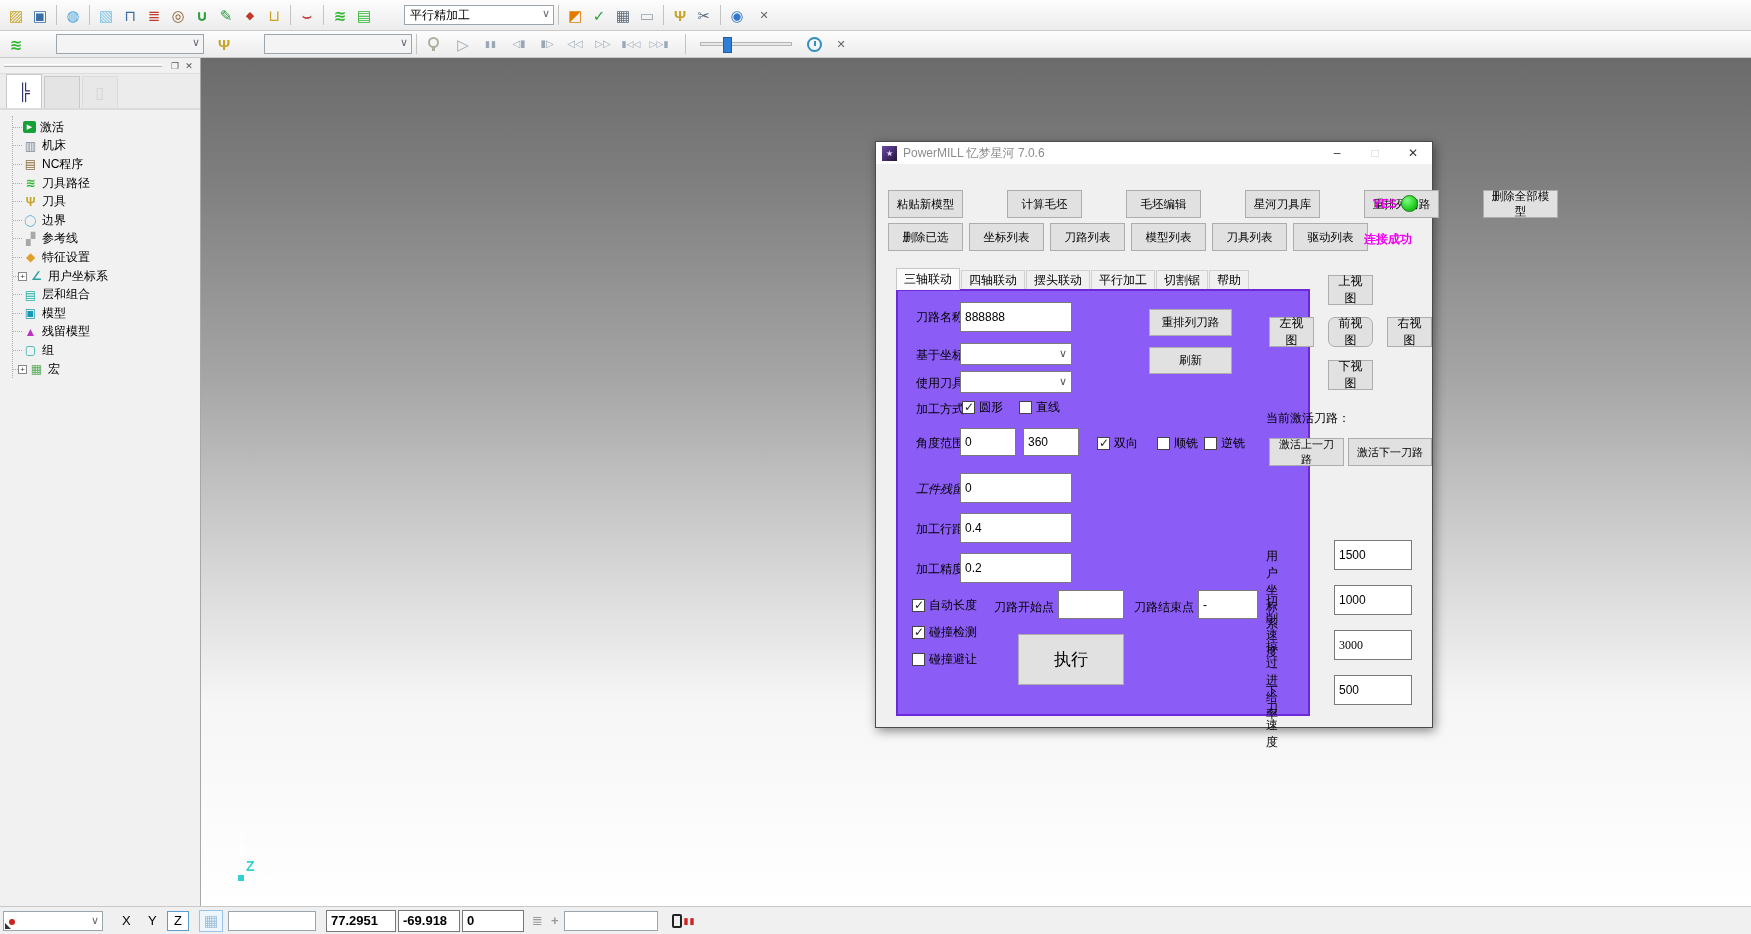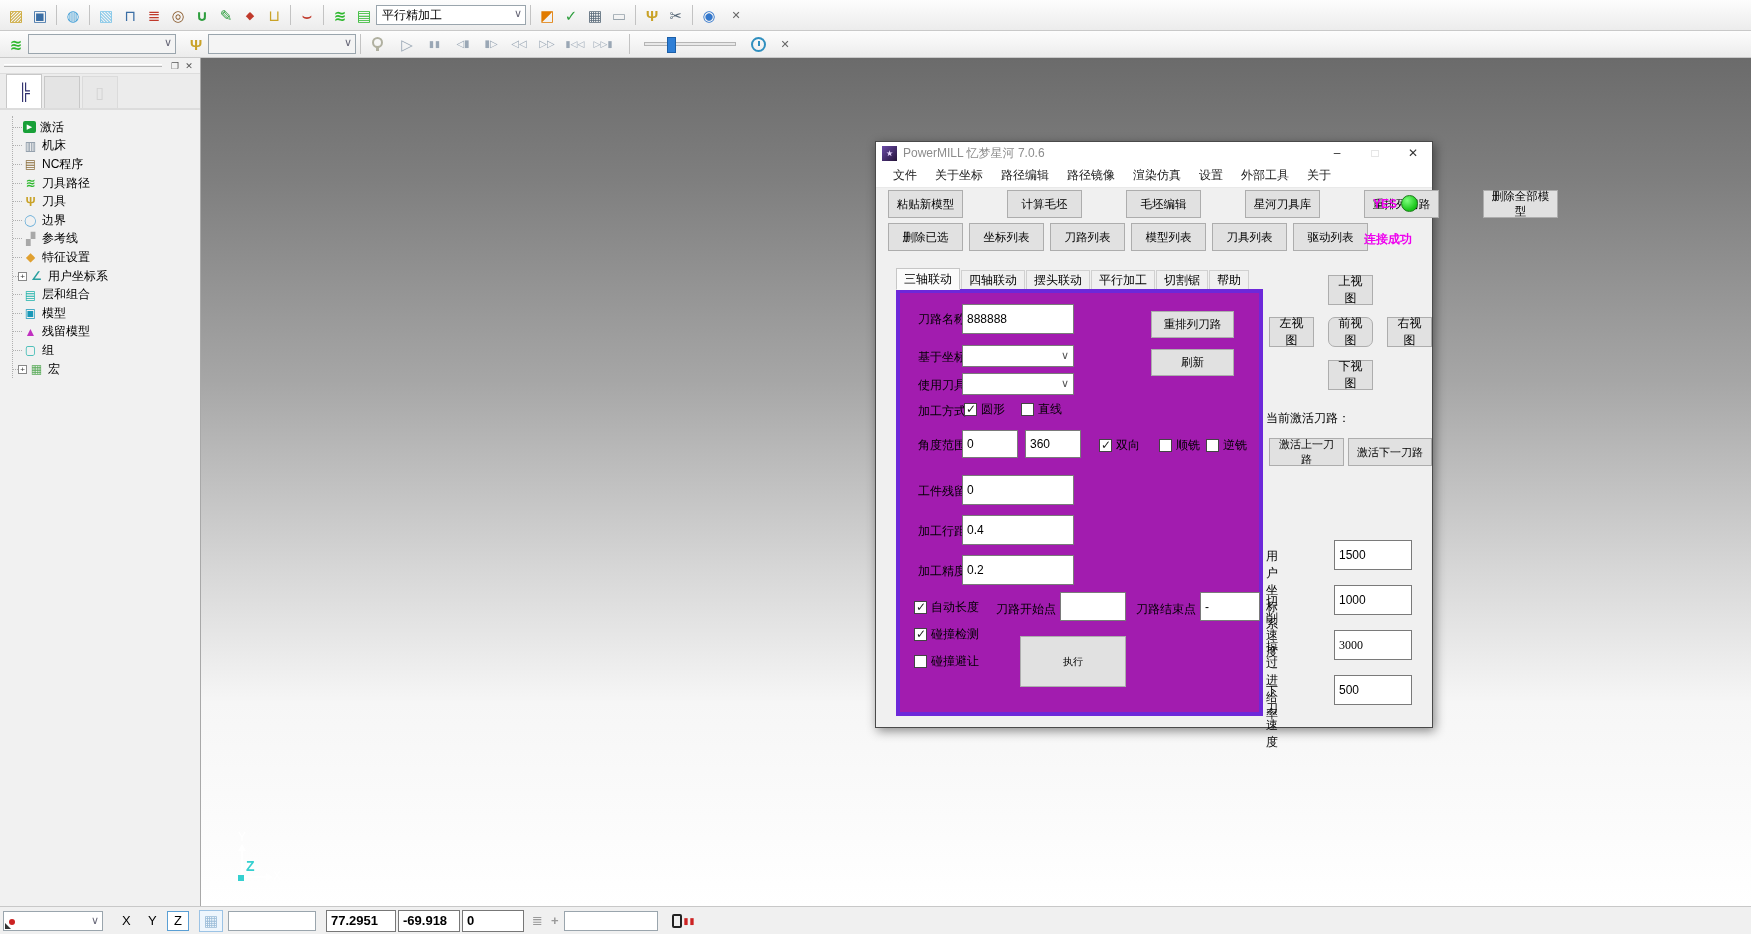--- a/index.html
+++ b/index.html
@@ -9,21 +9,21 @@
 
   
   .toolbar{position:absolute;left:0;width:1751px;background:linear-gradient(#fdfdfd,#ececec);
     border-bottom:1px solid #c9c9c9;display:flex;align-items:center;padding:0 4px;}
   #toolbar-main{top:0;height:31px;}
   #toolbar-sim{top:31px;height:27px;}
   .tb-sep{width:1px;height:20px;background:#c3c3c3;margin:0 4px;display:inline-block;}
   .ic{display:inline-flex;align-items:center;justify-content:center;width:24px;height:22px;
     font-size:15px;line-height:1;cursor:default;}
   .combo{position:relative;background:#fff;border:1px solid #9aa5ad;height:20px;
-    display:inline-flex;align-items:center;padding:0 18px 0 5px;}
+    display:inline-flex;align-items:center;padding:0 18px 0 5px;margin-left:28px;}
   .combo .chev{position:absolute;right:3px;top:1px;color:#667;font-size:11px;}
   .tb-close{margin-left:6px;color:#666;font-size:11px;width:18px;height:18px;
     display:inline-flex;align-items:center;justify-content:center;}
 
   
   [data-name="open-project-icon"]::before{content:"▨";color:#c9a227;}
   [data-name="save-project-icon"]::before{content:"▣";color:#3a6ea5;}
   [data-name="delete-all-icon"]::before{content:"◍";color:#4aa3d8;}
   [data-name="block-icon"]::before{content:"▧";color:#79c3e8;}
   [data-name="rapid-heights-icon"]::before{content:"⊓";color:#3a6ea5;}
@@ -128,31 +128,31 @@
   .btn-row .dbtn{width:75px;height:28px;}
   .magenta{color:#ee00ee;font-weight:bold;}
   .yes-text{position:absolute;left:497px;top:9px;font-size:12px;}
   .conn-text{position:absolute;left:488px;top:43px;font-size:12px;}
   .green-dot{position:absolute;left:525px;top:7px;width:17px;height:17px;border-radius:50%;
     background:radial-gradient(circle at 35% 30%,#7dff7d,#18c418 70%);border:1px solid #1a7a1a;}
   .tab-strip{position:absolute;left:20px;top:80px;display:flex;align-items:flex-end;height:22px;}
   .dtab{height:20px;padding:0 7px;display:flex;align-items:center;border:1px solid #d0d0d0;
     border-bottom:none;background:#f0f0f0;color:#000;margin-right:1px;}
   .dtab.active{background:#fbfbfb;height:22px;border:1px solid #c6c6c6;border-bottom:1px solid #fbfbfb;z-index:2;}
-  .panel{position:absolute;left:20px;top:101px;width:367px;height:427px;background:#a21caf;
-    border:4px solid #6d28d9;}
+  .panel{position:absolute;left:20px;top:101px;width:414px;height:427px;background:#8b5cf6;
+    border:2px solid #6d28d9;}
   .flabel{position:absolute;font-size:12px;color:#000;}
   .ftext{position:absolute;border:1px solid #7a7a7a;background:#fff;font-family:inherit;
     font-size:12px;padding:0 4px;color:#000;}
   .fcombo{position:absolute;border:1px solid #7a7a7a;background:#fff;height:22px;}
   .fcombo .chev{position:absolute;right:4px;top:3px;color:#555;font-size:11px;}
   .cbx{position:absolute;display:inline-flex;align-items:center;gap:4px;font-size:12px;}
   .box{width:13px;height:13px;border:1px solid #444;background:#fff;position:relative;flex:none;}
   .box.checked::after{content:"✓";position:absolute;left:1px;top:-2px;font-size:12px;font-weight:bold;color:#222;}
-  .exec-btn{position:absolute;left:120px;top:343px;width:106px;height:51px;font-size:10px;}
+  .exec-btn{position:absolute;left:120px;top:343px;width:106px;height:51px;font-size:17px;}
   .side-btn{position:absolute;width:83px;height:27px;}
   
   .vbtn{position:absolute;width:45px;height:30px;font-size:12px;}
   .wide-btn{position:absolute;font-size:12px;}
   .slabel{position:absolute;font-size:12px;}
   .sinput{height:30px;width:78px;}
 
   
   #statusbar{position:absolute;left:0;top:906px;width:1751px;height:28px;background:#f0f0f0;
     border-top:1px solid #c8c8c8;display:flex;align-items:center;padding-left:3px;}
@@ -415,38 +415,20 @@
   <div id="dialog" data-name="plugin-dialog">
     <div class="dlg-title" data-name="dialog-titlebar">
       <span class="dlg-app-icon" data-name="app-icon"></span>
       <span class="dlg-title-text" data-name="dialog-title">PowerMILL 忆梦星河  7.0.6</span>
       <span class="dlg-ctrls">
         <span class="dlg-ctrl" data-name="minimize-icon">–</span>
         <span class="dlg-ctrl dim" data-name="maximize-icon">□</span>
         <span class="dlg-ctrl" data-name="close-icon">✕</span>
       </span>
     </div>
-    <div class="dlg-menu" data-name="dialog-menubar">
-
-        <span class="menu-item" data-name="menu-item">文件</span>
-
-        <span class="menu-item" data-name="menu-item">关于坐标</span>
-
-        <span class="menu-item" data-name="menu-item">路径编辑</span>
-
-        <span class="menu-item" data-name="menu-item">路径镜像</span>
-
-        <span class="menu-item" data-name="menu-item">渲染仿真</span>
-
-        <span class="menu-item" data-name="menu-item">设置</span>
-
-        <span class="menu-item" data-name="menu-item">外部工具</span>
-
-        <span class="menu-item" data-name="menu-item">关于</span>
-      </div>
     <div class="dlg-body" data-name="dialog-body">
 
       <div class="btn-row" style="top:2px;gap:44px;" data-name="dialog-buttons-row1">
 
       <button class="dbtn" data-name="dialog-button">粘贴新模型</button>
           <button class="dbtn" data-name="dialog-button">计算毛坯</button>
           <button class="dbtn" data-name="dialog-button">毛坯编辑</button>
           <button class="dbtn" data-name="dialog-button">星河刀具库</button>
           <button class="dbtn" data-name="dialog-button">重排列刀路</button>
           <button class="dbtn" data-name="dialog-button">删除全部模型</button>
@@ -514,21 +496,21 @@
         </label>
         <label class="cbx" style="left:259px;top:144px;" data-name="climb-checkbox">
           <span class="box"></span>
           <span>顺铣</span>
         </label>
         <label class="cbx" style="left:306px;top:144px;" data-name="conventional-checkbox">
           <span class="box"></span>
           <span>逆铣</span>
         </label>
 
-        <span class="flabel" style="left:18px;top:190px;" data-name="stock-label">工件残留</span>
+        <span class="flabel" style="left:18px;top:190px;font-style:italic;" data-name="stock-label">工件残留</span>
         <input class="ftext" style="left: 62px; top: 182px; width: 112px; height: 30px;" data-name="stock-input" value="0">
 
         <span class="flabel" style="left:18px;top:230px;" data-name="stepover-label">加工行距</span>
         <input class="ftext" style="left: 62px; top: 222px; width: 112px; height: 30px;" data-name="stepover-input" value="0.4">
 
         <span class="flabel" style="left:18px;top:270px;" data-name="tolerance-label">加工精度</span>
         <input class="ftext" style="left: 62px; top: 262px; width: 112px; height: 30px;" data-name="tolerance-input" value="0.2">
 
         <label class="cbx" style="left:14px;top:306px;" data-name="auto-length-checkbox">
           <span class="box checked"></span>

